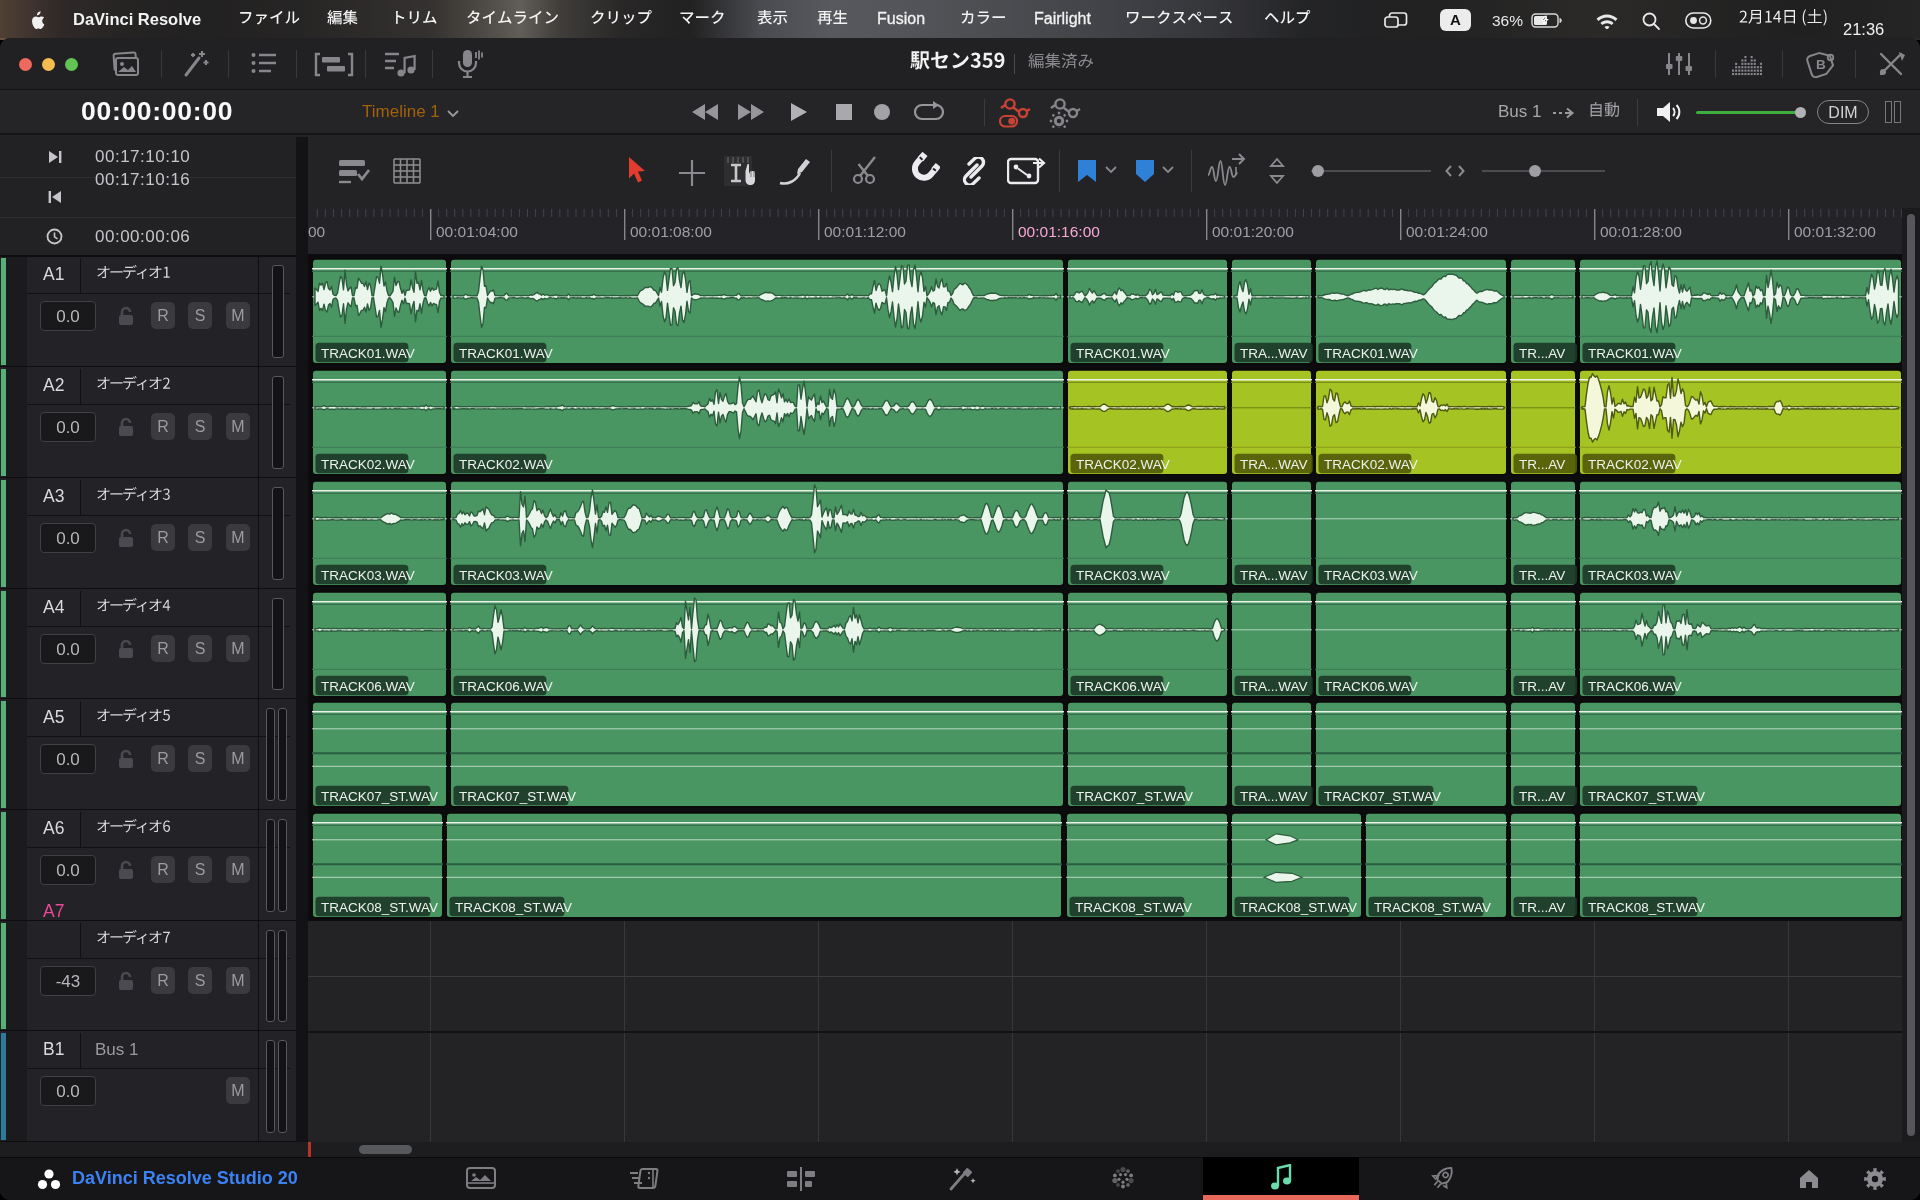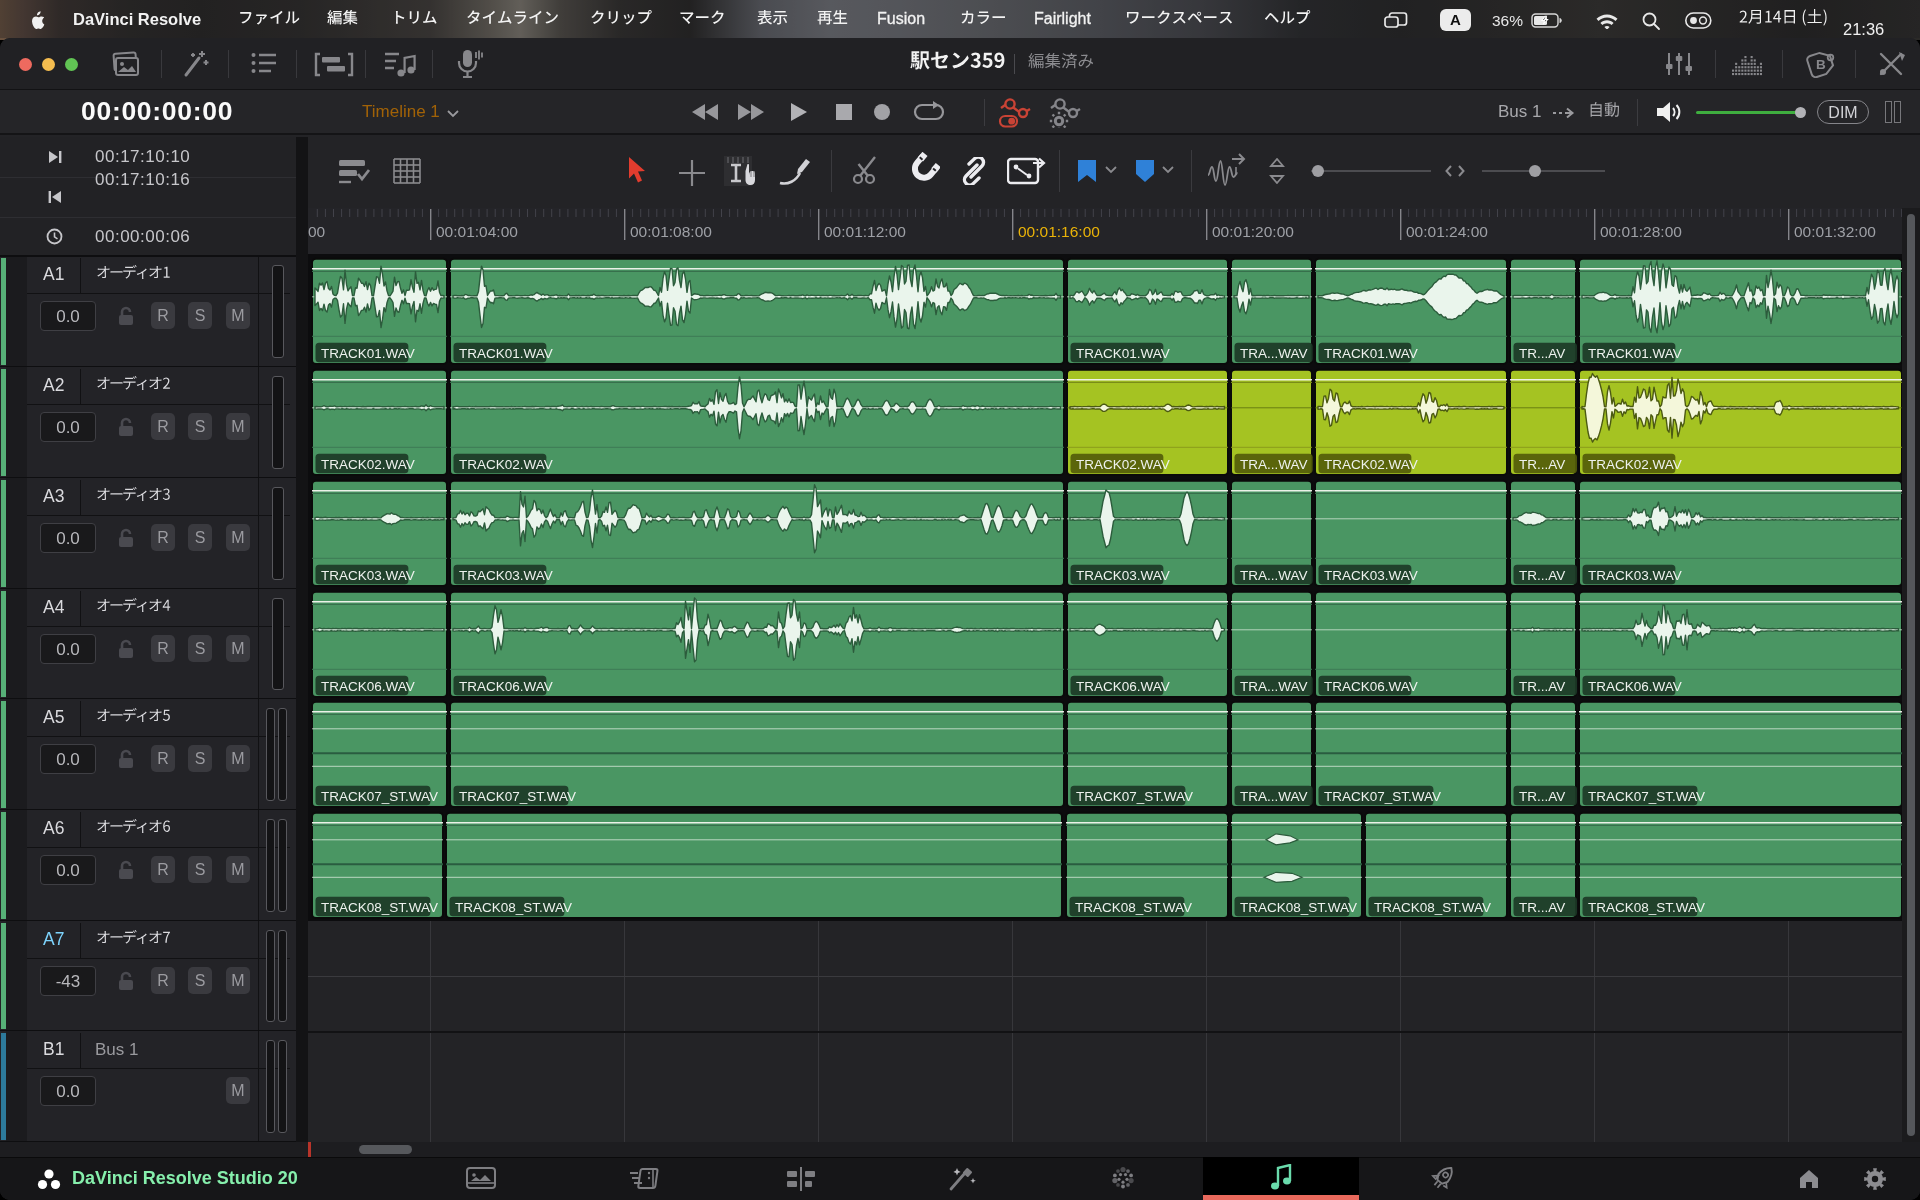--- a/index.html
+++ b/index.html
@@ -598,21 +598,21 @@
     <rect x="510.0" y="1" width="1.4" height="31" fill="#85858a"></rect>
     <rect x="704.0" y="1" width="1.4" height="31" fill="#85858a"></rect>
     <rect x="898.0" y="1" width="1.4" height="31" fill="#85858a"></rect>
     <rect x="1092.0" y="1" width="1.4" height="31" fill="#85858a"></rect>
     <rect x="1286.0" y="1" width="1.4" height="31" fill="#85858a"></rect>
     <rect x="1480.0" y="1" width="1.4" height="31" fill="#85858a"></rect>
   </svg>
 <div class="ab" style="left:436.0px;top:223px;font:400 15.5px 'Liberation Sans', sans-serif;color:#9ea0a6;white-space:nowrap">00:01:04:00</div>
 <div class="ab" style="left:630.0px;top:223px;font:400 15.5px 'Liberation Sans', sans-serif;color:#9ea0a6;white-space:nowrap">00:01:08:00</div>
 <div class="ab" style="left:824.0px;top:223px;font:400 15.5px 'Liberation Sans', sans-serif;color:#9ea0a6;white-space:nowrap">00:01:12:00</div>
-<div class="ab" style="left:1018.0px;top:223px;font:400 15.5px 'Liberation Sans', sans-serif;color:#eab308;white-space:nowrap">00:01:16:00</div>
+<div class="ab" style="left:1018.0px;top:223px;font:400 15.5px 'Liberation Sans', sans-serif;color:#f9a8d4;white-space:nowrap">00:01:16:00</div>
 <div class="ab" style="left:1212.0px;top:223px;font:400 15.5px 'Liberation Sans', sans-serif;color:#9ea0a6;white-space:nowrap">00:01:20:00</div>
 <div class="ab" style="left:1406.0px;top:223px;font:400 15.5px 'Liberation Sans', sans-serif;color:#9ea0a6;white-space:nowrap">00:01:24:00</div>
 <div class="ab" style="left:1600.0px;top:223px;font:400 15.5px 'Liberation Sans', sans-serif;color:#9ea0a6;white-space:nowrap">00:01:28:00</div>
 <div class="ab" style="left:1794.0px;top:223px;font:400 15.5px 'Liberation Sans', sans-serif;color:#9ea0a6;white-space:nowrap">00:01:32:00</div>
 <div class="ab" style="left:308px;top:223px;font:400 15.5px 'Liberation Sans', sans-serif;color:#9ea0a6;white-space:nowrap">00</div>
 <div class="ab" style="left:308px;top:256px;width:1594px;height:111px;background:#0c0c0e"></div>
 <div class="ab" style="left:308px;top:367px;width:1594px;height:111px;background:#0c0c0e"></div>
 <div class="ab" style="left:308px;top:478px;width:1594px;height:111px;background:#0c0c0e"></div>
 <div class="ab" style="left:308px;top:589px;width:1594px;height:110px;background:#0c0c0e"></div>
 <div class="ab" style="left:308px;top:699px;width:1594px;height:111px;background:#0c0c0e"></div>
@@ -763,21 +763,21 @@
 <div class="ab" style="left:226px;top:856px;width:24px;height:27px;background:#3a3a3f;border-radius:5px;font:400 16px 'Liberation Sans';color:#9b9ba0;text-align:center;line-height:27px">M</div>
 <div class="ab" style="left:266px;top:819px;width:9px;height:93px;border:1.5px solid #58585d;border-radius:3px;background:#131315"></div>
 <div class="ab" style="left:278px;top:819px;width:9px;height:93px;border:1.5px solid #58585d;border-radius:3px;background:#131315"></div>
 <div class="ab" style="left:0;top:920px;width:296px;height:3px;background:#0e0e10"></div>
 <div class="ab" style="left:0;top:921px;width:296px;height:110px;background:#232327"></div>
 <div class="ab" style="left:1px;top:923px;width:5px;height:106px;background:#57b078"></div>
 <div class="ab" style="left:6px;top:921px;width:21px;height:110px;background:#1b1b1e"></div>
 <div class="ab" style="left:27px;top:958px;width:263px;height:1px;background:#111113"></div>
 <div class="ab" style="left:80px;top:923px;width:1px;height:35px;background:#111113"></div>
 <div class="ab" style="left:258px;top:921px;width:1px;height:110px;background:#111113"></div>
-<div class="ab" style="left:43px;top:929px;font:400 17.5px 'Liberation Sans', sans-serif;color:#7dd3fc;white-space:nowrap">A7</div>
+<div class="ab" style="left:43px;top:901px;font:400 17.5px 'Liberation Sans', sans-serif;color:#ec4899;white-space:nowrap">A7</div>
 <div class="ab" style="left:96px;top:931px">
     <svg width="73" height="18" viewBox="0 -11.7 73 18" style="overflow:visible">
       <path d="M9.9 -11.7Q9.9 -11.4 9.8 -11.1Q9.8 -10.8 9.8 -10.5Q9.8 -10.1 9.8 -9.4Q9.8 -8.7 9.9 -7.9Q9.9 -7.0 9.9 -6.1Q9.9 -5.1 9.9 -4.2Q9.9 -3.2 9.9 -2.4Q10.0 -1.5 10.0 -0.8Q10.0 -0.2 9.6 0.1Q9.3 0.4 8.6 0.4Q8.0 0.4 7.4 0.4Q6.8 0.4 6.2 0.3L6.1 -0.9Q6.6 -0.8 7.2 -0.8Q7.8 -0.7 8.2 -0.7Q8.5 -0.7 8.6 -0.9Q8.8 -1.0 8.8 -1.3Q8.8 -1.9 8.8 -2.6Q8.8 -3.4 8.7 -4.3Q8.7 -5.2 8.7 -6.1Q8.7 -7.0 8.7 -7.8Q8.7 -8.7 8.7 -9.4Q8.7 -10.1 8.6 -10.5Q8.6 -10.9 8.6 -11.2Q8.6 -11.5 8.5 -11.7ZM1.8 -9.1Q2.2 -9.1 2.5 -9.1Q2.9 -9.0 3.2 -9.0Q3.4 -9.0 3.9 -9.0Q4.4 -9.0 5.2 -9.0Q6.0 -9.0 6.8 -9.0Q7.7 -9.0 8.6 -9.0Q9.5 -9.0 10.2 -9.0Q11.0 -9.0 11.5 -9.0Q12.0 -9.0 12.2 -9.0Q12.5 -9.0 12.9 -9.1Q13.3 -9.1 13.5 -9.1V-7.9Q13.2 -7.9 12.9 -7.9Q12.5 -7.9 12.2 -7.9Q12.1 -7.9 11.6 -7.9Q11.0 -7.9 10.3 -7.9Q9.5 -7.9 8.6 -7.9Q7.7 -7.9 6.9 -7.9Q6.0 -7.9 5.2 -7.9Q4.4 -7.9 3.9 -7.9Q3.4 -7.9 3.2 -7.9Q2.9 -7.9 2.5 -7.9Q2.2 -7.9 1.8 -7.8ZM1.3 -2.1Q2.5 -2.7 3.6 -3.4Q4.7 -4.2 5.6 -5.0Q6.5 -5.8 7.2 -6.6Q7.9 -7.4 8.3 -8.1L8.9 -8.1L9.0 -7.1Q8.5 -6.4 7.8 -5.6Q7.1 -4.9 6.2 -4.0Q5.3 -3.2 4.3 -2.5Q3.2 -1.7 2.2 -1.1Z M14.5 -6.5Q14.8 -6.5 15.1 -6.5Q15.4 -6.4 15.8 -6.4Q16.2 -6.4 16.6 -6.4Q16.9 -6.4 17.4 -6.4Q17.9 -6.4 18.5 -6.4Q19.2 -6.4 20.0 -6.4Q20.7 -6.4 21.5 -6.4Q22.2 -6.4 22.9 -6.4Q23.6 -6.4 24.1 -6.4Q24.6 -6.4 24.8 -6.4Q25.4 -6.4 25.8 -6.4Q26.2 -6.5 26.5 -6.5V-5.0Q26.2 -5.0 25.8 -5.1Q25.4 -5.1 24.9 -5.1Q24.6 -5.1 24.1 -5.1Q23.6 -5.1 22.9 -5.1Q22.2 -5.1 21.5 -5.1Q20.7 -5.1 20.0 -5.1Q19.2 -5.1 18.5 -5.1Q17.9 -5.1 17.4 -5.1Q16.9 -5.1 16.6 -5.1Q16.0 -5.1 15.4 -5.1Q14.9 -5.1 14.5 -5.0Z M29.1 -11.0Q29.4 -10.9 29.7 -10.9Q30.1 -10.9 30.4 -10.9Q30.7 -10.9 31.2 -10.9Q31.7 -10.9 32.4 -10.9Q33.0 -10.9 33.7 -10.9Q34.3 -10.9 34.8 -10.9Q35.3 -10.9 35.6 -10.9Q35.9 -10.9 36.3 -10.9Q36.7 -10.9 37.0 -11.0V-9.7Q36.7 -9.7 36.3 -9.8Q35.9 -9.8 35.6 -9.8Q35.3 -9.8 34.8 -9.8Q34.3 -9.8 33.7 -9.8Q33.0 -9.8 32.4 -9.8Q31.7 -9.8 31.2 -9.8Q30.7 -9.8 30.4 -9.8Q30.1 -9.8 29.7 -9.8Q29.3 -9.7 29.1 -9.7ZM27.3 -7.2Q27.6 -7.2 27.9 -7.1Q28.2 -7.1 28.6 -7.1Q28.8 -7.1 29.3 -7.1Q29.9 -7.1 30.7 -7.1Q31.6 -7.1 32.5 -7.1Q33.5 -7.1 34.5 -7.1Q35.4 -7.1 36.2 -7.1Q37.1 -7.1 37.6 -7.1Q38.2 -7.1 38.4 -7.1Q38.6 -7.1 39.0 -7.1Q39.3 -7.2 39.6 -7.2V-6.0Q39.3 -6.0 39.0 -6.0Q38.7 -6.0 38.4 -6.0Q38.2 -6.0 37.6 -6.0Q37.1 -6.0 36.2 -6.0Q35.4 -6.0 34.5 -6.0Q33.5 -6.0 32.5 -6.0Q31.6 -6.0 30.7 -6.0Q29.9 -6.0 29.3 -6.0Q28.8 -6.0 28.6 -6.0Q28.2 -6.0 27.9 -6.0Q27.6 -6.0 27.3 -5.9ZM34.3 -6.6Q34.3 -5.2 34.1 -4.0Q33.9 -2.8 33.4 -1.9Q33.2 -1.4 32.7 -0.9Q32.2 -0.4 31.7 0.1Q31.1 0.5 30.5 0.9L29.4 0.0Q30.2 -0.3 31.0 -0.9Q31.8 -1.6 32.2 -2.3Q32.8 -3.2 32.9 -4.3Q33.1 -5.3 33.1 -6.6ZM37.8 -12.2Q38.0 -11.9 38.2 -11.6Q38.4 -11.2 38.6 -10.8Q38.9 -10.4 39.0 -10.1L38.2 -9.8Q38.0 -10.2 37.6 -10.8Q37.3 -11.4 37.0 -11.8ZM39.4 -12.8Q39.6 -12.5 39.9 -12.1Q40.1 -11.8 40.3 -11.4Q40.5 -11.0 40.7 -10.7L39.9 -10.4Q39.6 -10.9 39.3 -11.5Q39.0 -12.0 38.6 -12.4Z M40.8 -3.9Q41.8 -4.1 42.8 -4.5Q43.8 -4.9 44.7 -5.3Q45.6 -5.8 46.2 -6.1Q47.0 -6.6 47.6 -7.1Q48.3 -7.6 48.9 -8.2Q49.4 -8.7 49.8 -9.2L50.7 -8.3Q50.3 -7.8 49.7 -7.3Q49.0 -6.7 48.3 -6.1Q47.5 -5.6 46.7 -5.1Q46.3 -4.8 45.7 -4.5Q45.1 -4.2 44.4 -3.9Q43.7 -3.6 42.9 -3.3Q42.2 -3.0 41.4 -2.8ZM46.1 -5.5 47.3 -5.8V-0.1Q47.3 0.1 47.3 0.3Q47.4 0.6 47.4 0.8Q47.4 1.0 47.4 1.2H46.0Q46.1 1.0 46.1 0.8Q46.1 0.6 46.1 0.3Q46.1 0.1 46.1 -0.1Z M61.9 -11.7Q61.9 -11.4 61.8 -11.1Q61.8 -10.8 61.8 -10.5Q61.8 -10.1 61.8 -9.4Q61.8 -8.7 61.9 -7.9Q61.9 -7.0 61.9 -6.1Q61.9 -5.1 61.9 -4.2Q61.9 -3.2 61.9 -2.4Q62.0 -1.5 62.0 -0.8Q62.0 -0.2 61.6 0.1Q61.3 0.4 60.6 0.4Q60.0 0.4 59.4 0.4Q58.8 0.4 58.2 0.3L58.1 -0.9Q58.6 -0.8 59.2 -0.8Q59.8 -0.7 60.2 -0.7Q60.5 -0.7 60.6 -0.9Q60.8 -1.0 60.8 -1.3Q60.8 -1.9 60.8 -2.6Q60.8 -3.4 60.7 -4.3Q60.7 -5.2 60.7 -6.1Q60.7 -7.0 60.7 -7.8Q60.7 -8.7 60.7 -9.4Q60.7 -10.1 60.6 -10.5Q60.6 -10.9 60.6 -11.2Q60.6 -11.5 60.5 -11.7ZM53.8 -9.1Q54.2 -9.1 54.5 -9.1Q54.9 -9.0 55.2 -9.0Q55.4 -9.0 55.9 -9.0Q56.4 -9.0 57.2 -9.0Q58.0 -9.0 58.8 -9.0Q59.7 -9.0 60.6 -9.0Q61.5 -9.0 62.2 -9.0Q63.0 -9.0 63.5 -9.0Q64.0 -9.0 64.2 -9.0Q64.5 -9.0 64.9 -9.1Q65.3 -9.1 65.5 -9.1V-7.9Q65.2 -7.9 64.9 -7.9Q64.5 -7.9 64.2 -7.9Q64.1 -7.9 63.6 -7.9Q63.0 -7.9 62.3 -7.9Q61.5 -7.9 60.6 -7.9Q59.7 -7.9 58.9 -7.9Q58.0 -7.9 57.2 -7.9Q56.4 -7.9 55.9 -7.9Q55.4 -7.9 55.2 -7.9Q54.9 -7.9 54.5 -7.9Q54.2 -7.9 53.8 -7.8ZM53.3 -2.1Q54.5 -2.7 55.6 -3.4Q56.7 -4.2 57.6 -5.0Q58.5 -5.8 59.2 -6.6Q59.9 -7.4 60.3 -8.1L60.9 -8.1L61.0 -7.1Q60.5 -6.4 59.8 -5.6Q59.1 -4.9 58.2 -4.0Q57.3 -3.2 56.3 -2.5Q55.2 -1.7 54.2 -1.1Z M69.3 0.0Q69.4 -1.6 69.6 -2.9Q69.8 -4.2 70.1 -5.3Q70.5 -6.5 71.1 -7.6Q71.6 -8.7 72.4 -9.8H67.1V-11.0H74.0V-10.2Q73.0 -8.9 72.4 -7.8Q71.8 -6.6 71.5 -5.5Q71.1 -4.3 71.0 -2.9Q70.8 -1.6 70.8 0.0Z" fill="#dadade"></path>
     </svg>
   </div>
 <div class="ab" style="left:40px;top:966px;width:56px;height:30px;background:#19191b;border:1px solid #3f3f44;border-radius:4px;font:400 17px 'Liberation Sans';color:#b8b8bc;text-align:center;line-height:30px">-43</div>
 <svg class="ab" style="left:117px;top:970px" width="18" height="22" viewBox="0 0 18 22">
     <rect x="2" y="10" width="14" height="10" rx="2" fill="#4a4a50"></rect>
     <path d="M5 10V7a4 4 0 0 1 8 0" stroke="#4a4a50" stroke-width="2.6" fill="none"></path>
   </svg>
@@ -1139,21 +1139,21 @@
 <div class="ab" style="left:308px;top:1142px;width:2.5px;height:15px;background:#b8342a"></div>
 <div class="ab" style="left:359px;top:1145px;width:53px;height:9px;border-radius:5px;background:#56585c"></div>
 <div class="ab" style="left:1902px;top:208px;width:18px;height:934px;background:#1b1b1d"></div>
 <div class="ab" style="left:1907px;top:214px;width:8px;height:922px;border-radius:4px;background:#55575b"></div>
 <div class="ab" style="left:0;top:1157px;width:1920px;height:43px;background:#161618;border-radius:0 0 10px 10px;border-top:1px solid #0a0a0b"></div>
 <svg class="ab" style="left:36px;top:1166px" width="26" height="26" viewBox="0 0 26 26">
     <circle cx="13" cy="8" r="4.6" fill="#fff"></circle>
     <circle cx="6.5" cy="18.5" r="4.6" fill="#fff"></circle>
     <circle cx="19.5" cy="18.5" r="4.6" fill="#fff"></circle>
   </svg>
-<div class="ab" style="left:72px;top:1168px;font:700 18px 'Liberation Sans', sans-serif;color:#86efac;white-space:nowrap">DaVinci Resolve Studio 20</div>
+<div class="ab" style="left:72px;top:1168px;font:700 18px 'Liberation Sans', sans-serif;color:#3b82f6;white-space:nowrap">DaVinci Resolve Studio 20</div>
 <svg class="ab" style="left:466px;top:1167px" width="30" height="24" viewBox="0 0 30 24">
     <rect x="1" y="1" width="28" height="20" rx="3" fill="none" stroke="#7e7e82" stroke-width="2"></rect>
     <path d="M1 16h28" stroke="#7e7e82" stroke-width="1.6"></path>
     <circle cx="8" cy="8" r="1.8" fill="#7e7e82"></circle>
     <path d="M5 14l5-4 4 3 5-5 6 6z" fill="#7e7e82"></path>
   </svg>
 <svg class="ab" style="left:629px;top:1167px" width="36" height="24" viewBox="0 0 36 24">
     <rect x="12" y="2" width="17" height="19" rx="2" fill="none" stroke="#7e7e82" stroke-width="2" transform="skewX(-8)"></rect>
     <path d="M1 6h8M3 11h8M5 16h8" stroke="#7e7e82" stroke-width="2"></path>
     <path d="M24 2v19" stroke="#7e7e82" stroke-width="1.6"></path>

